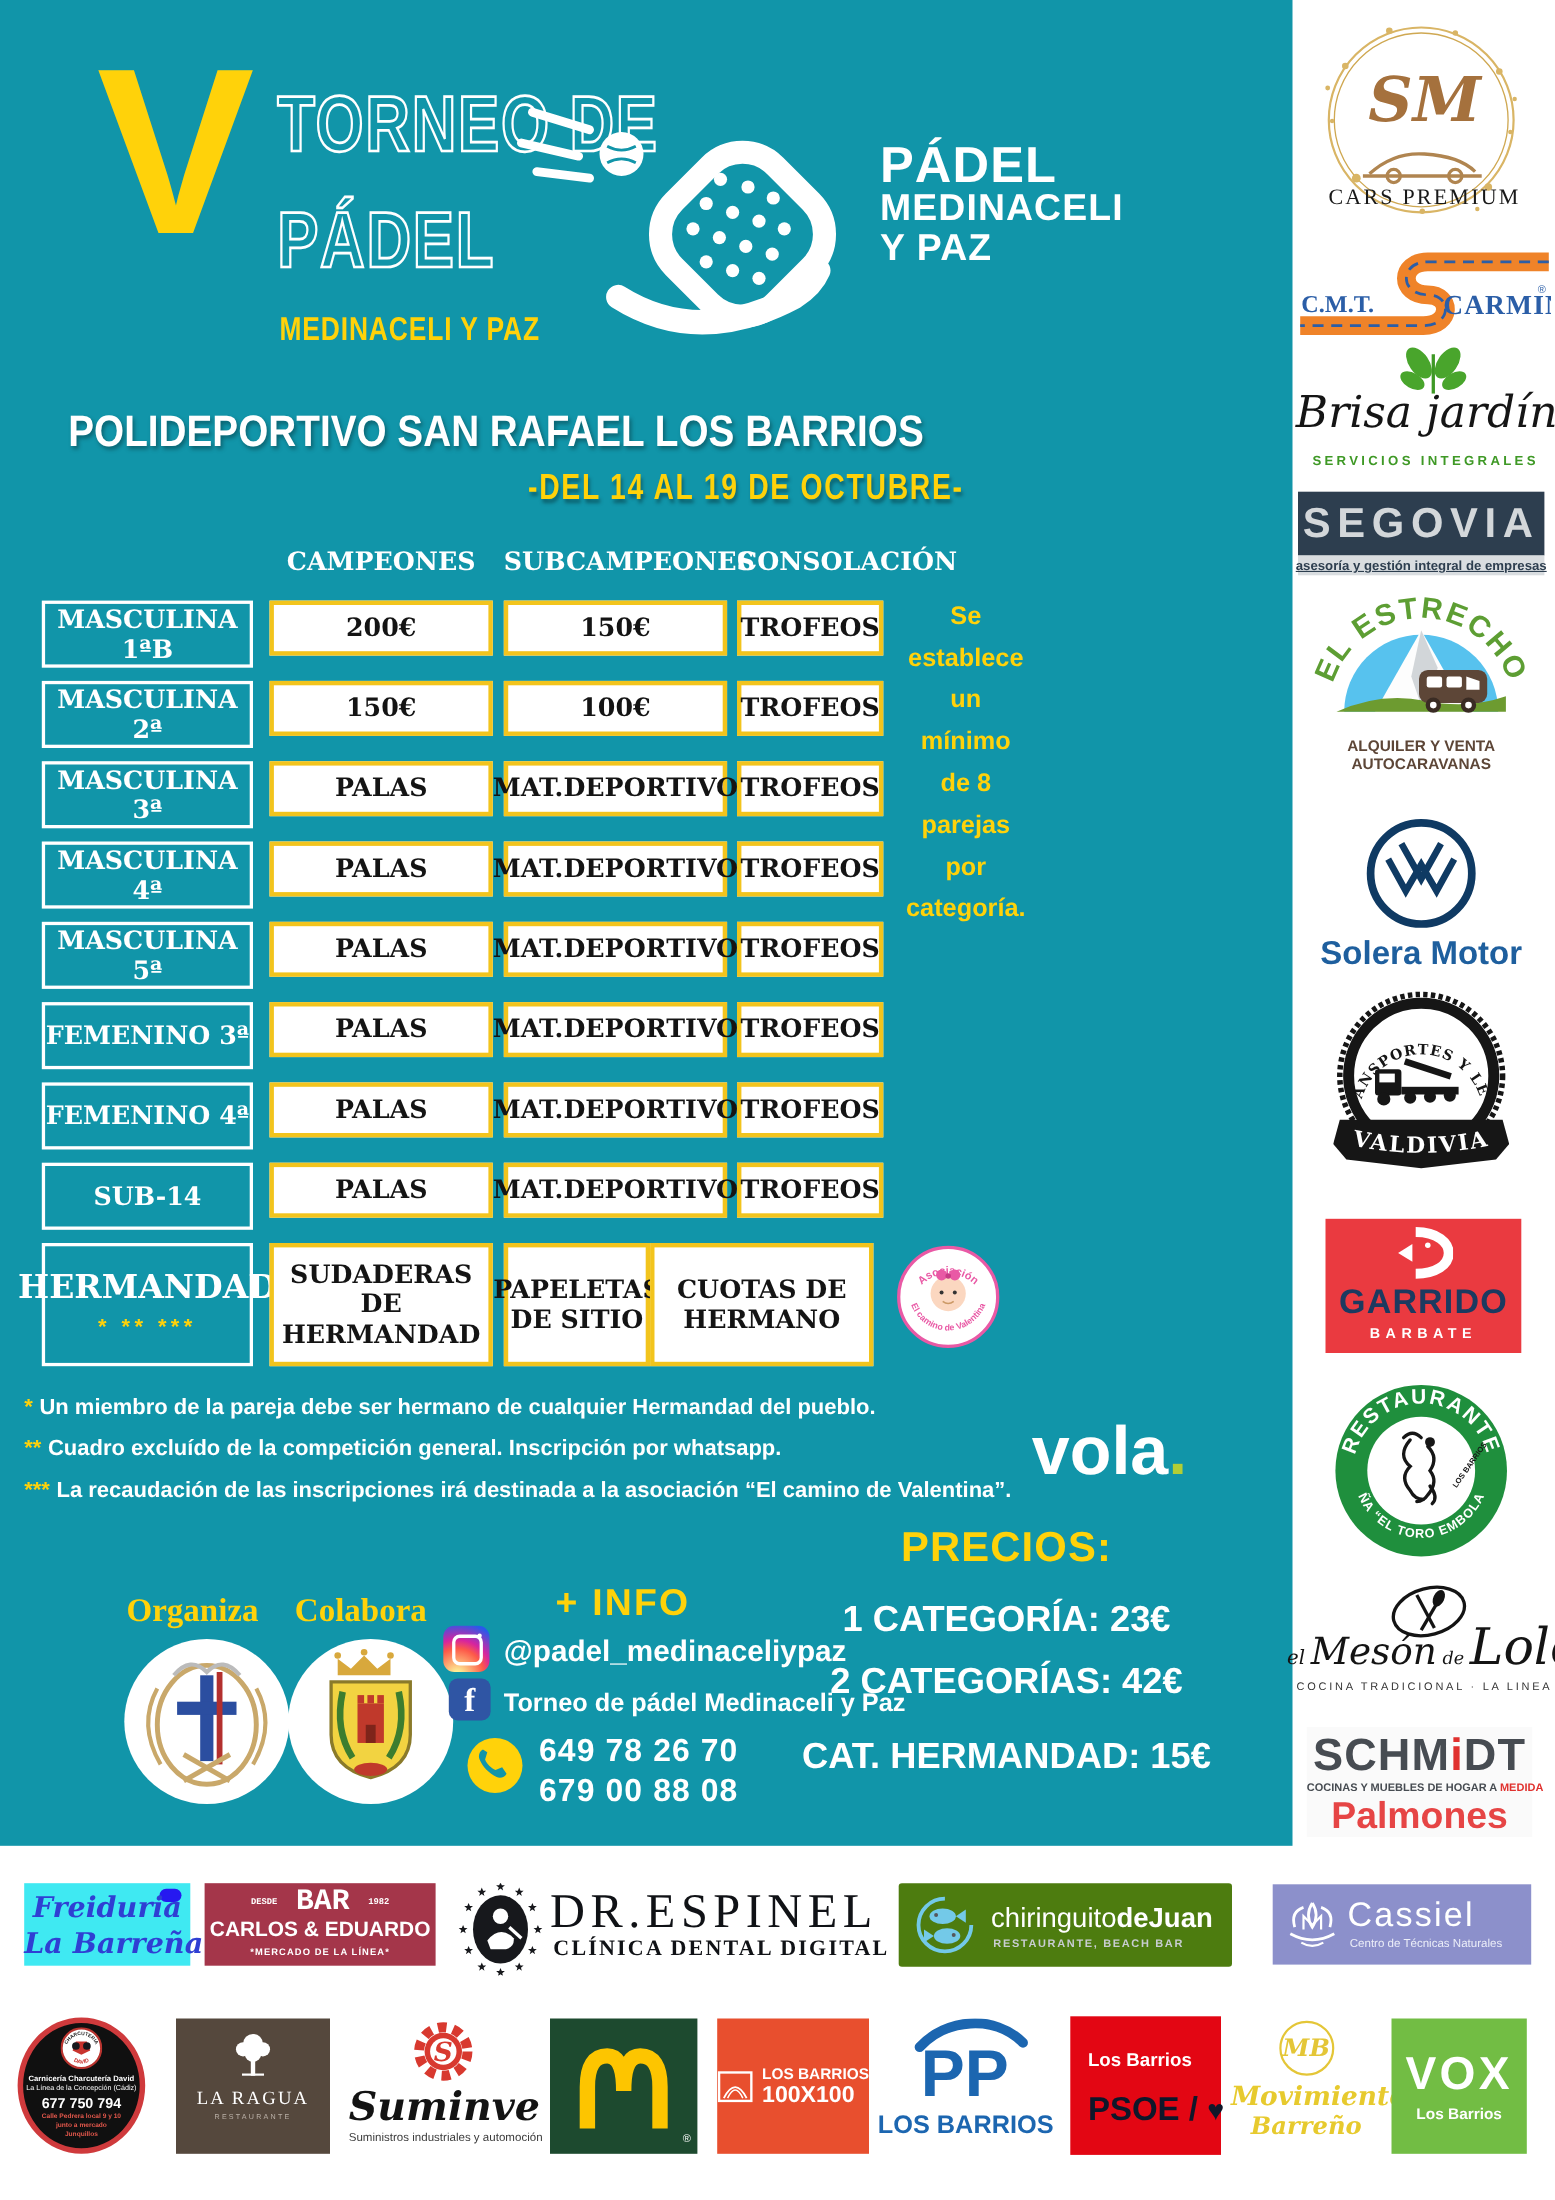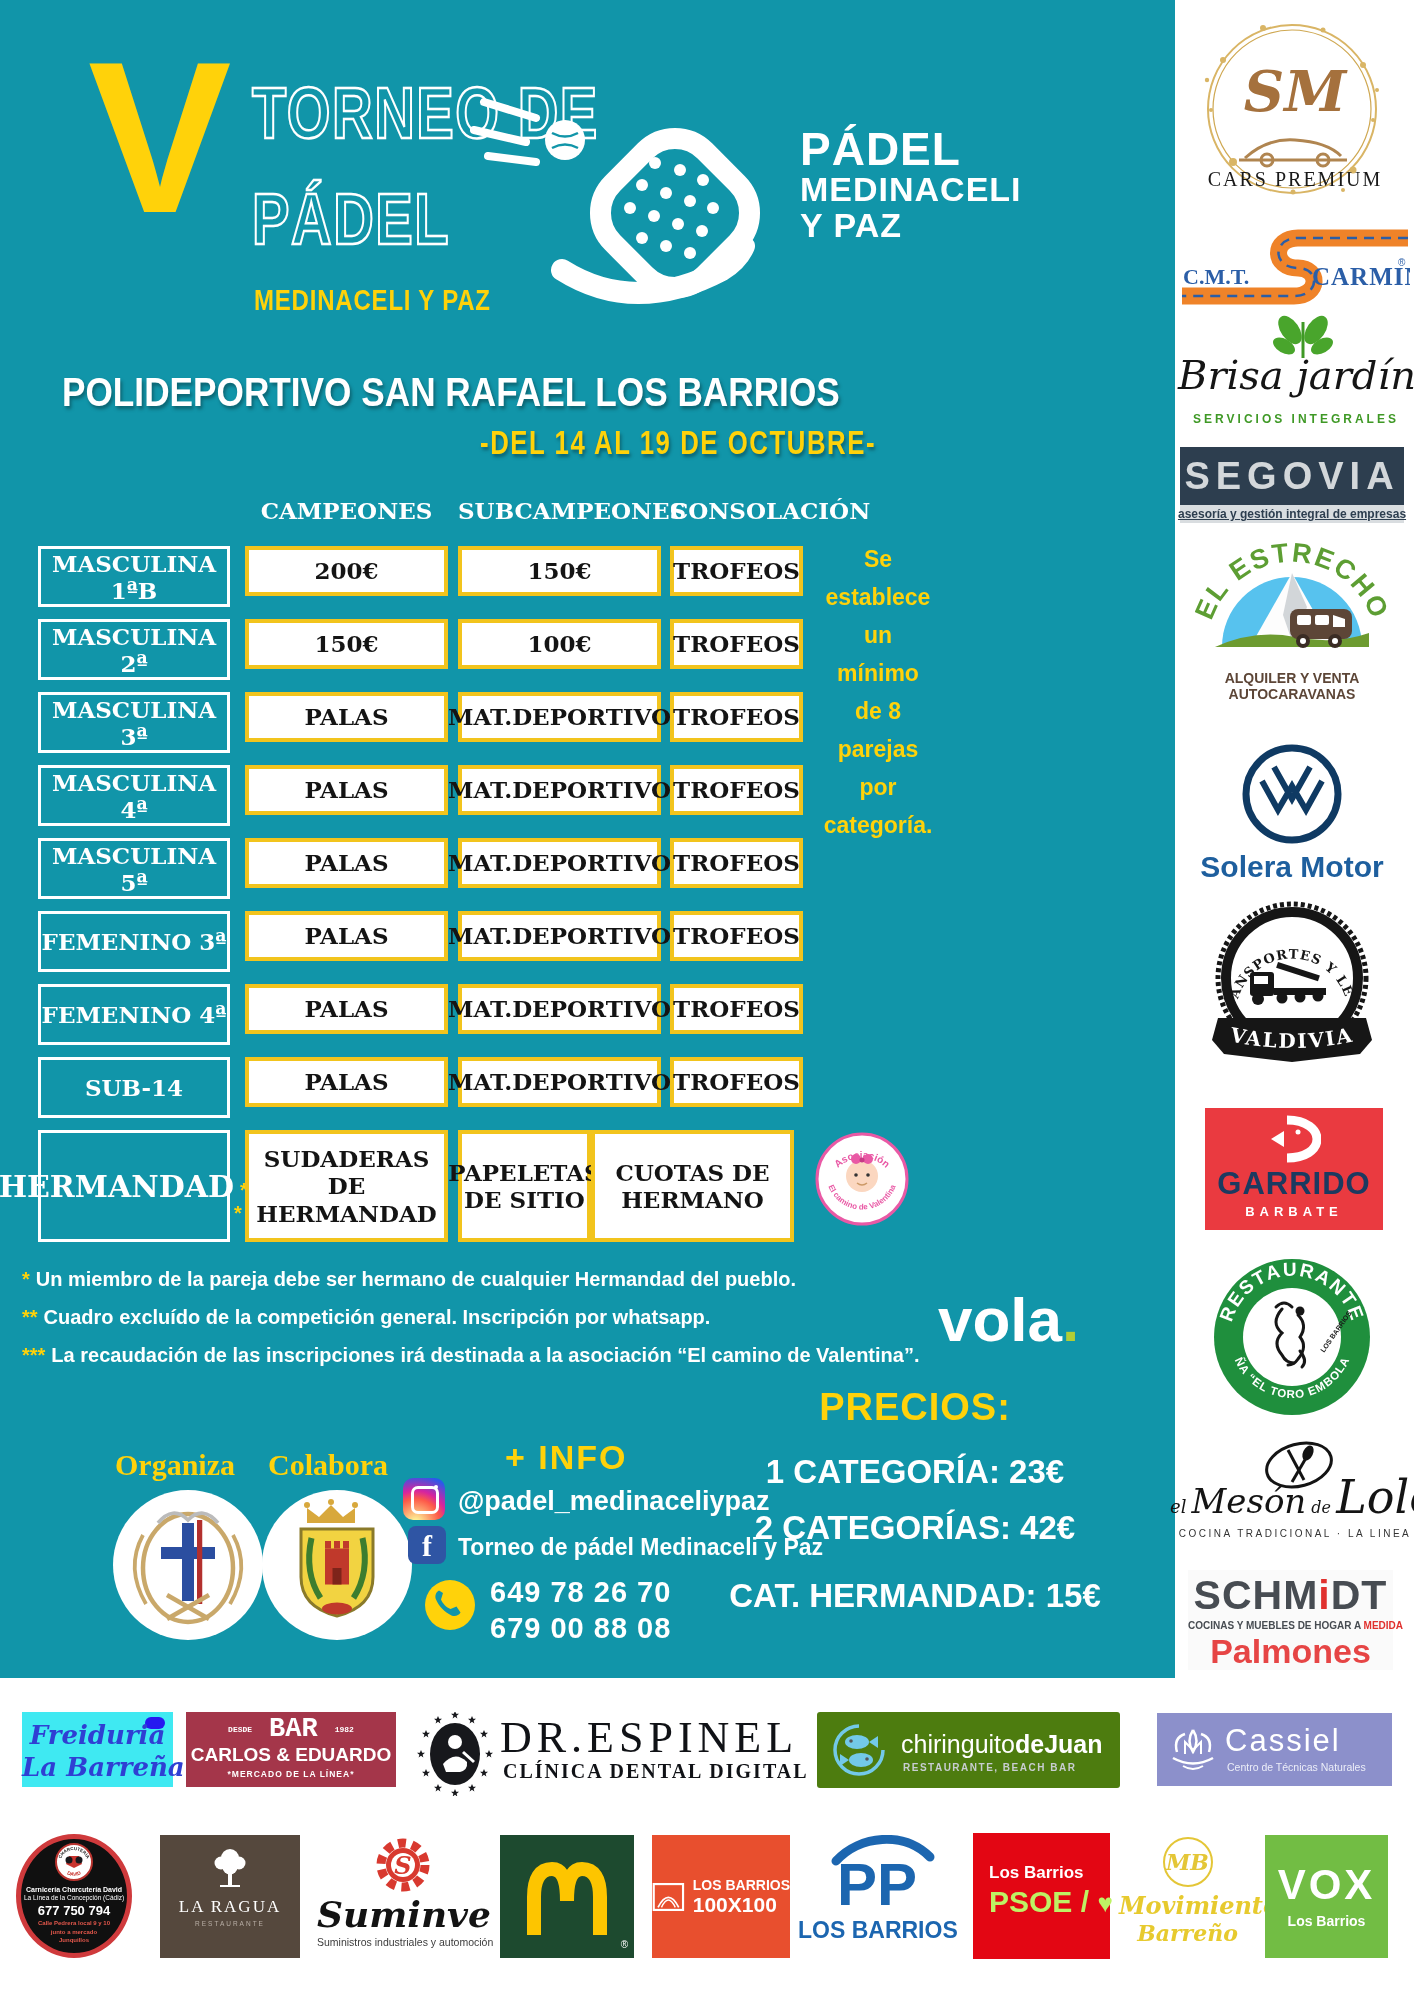--- a/index.html
+++ b/index.html
@@ -25,21 +25,21 @@
   .thead div{font-size:23px;color:#fff;}
   .trow{display:flex;margin-bottom:12px;}
   .lcell{box-sizing:border-box;width:192px;height:61px;border:3px solid #fff;margin-right:15px;
          display:flex;align-items:center;justify-content:center;color:#fff;font-size:23px;text-align:center;}
   .vcell{box-sizing:border-box;height:50px;border:4px solid #f2c41d;background:#fff;display:flex;
          align-items:center;justify-content:center;color:#141414;font-size:23px;text-align:center;line-height:1.18;padding:0 4px;}
   .vc1{width:203px;margin-right:10px;}
   .vc2{width:203px;margin-right:9px;}
   .vc3{width:133px;}
   .hrow .lcell,.hrow .vcell{height:112px;}
-  .hrow .lcell{}
+  .hrow .lcell{flex-direction:column;}
   .fn{position:absolute;left:22px;font-size:20px;font-weight:bold;color:#fff;white-space:nowrap;}
   .fn .st{color:#ffd20a;margin-right:6px;}
   .sidenote{position:absolute;left:820px;top:540px;width:116px;text-align:center;color:#ffd20a;
             font-weight:bold;font-size:23px;line-height:38px;}
   
   .ig{position:absolute;width:42px;height:42px;border-radius:10px;
       background:radial-gradient(circle at 30% 107%,#fdf497 5%,#fd5949 45%,#d6249f 60%,#285AEB 90%);}
   .ig:before{content:"";position:absolute;left:8px;top:8px;width:22px;height:22px;border:3px solid #fff;border-radius:7px;}
   .ig:after{content:"";position:absolute;right:7px;top:7px;width:4px;height:4px;background:#fff;border-radius:50%;}
   .fb{position:absolute;width:38px;height:38px;border-radius:8px;background:#2f55a4;color:#fff;
@@ -581,21 +581,21 @@
     <div class="box" style="left:798px;top:1833px;width:157px;height:126px;background:#fff;text-align:center;">
       <svg width="130" height="74" viewBox="0 0 130 74" style="margin-top:2px;">
         <path d="M 24 26 C 48 0 92 -4 118 22" fill="none" stroke="#1c66b0" stroke-width="9" stroke-linecap="round"></path>
         <text x="65" y="70" font-size="60" font-weight="800" fill="#1c66b0" text-anchor="middle">PP</text>
       </svg>
       <div class="nw" style="font-size:23px;font-weight:800;color:#1c66b0;margin-top:4px;">LOS BARRIOS</div>
     </div>
 
     <div class="box" style="left:973px;top:1833px;width:137px;height:126px;background:#e30613;padding-left:16px;box-sizing:border-box;">
       <div class="nw" style="font-size:17px;font-weight:bold;color:#fff;margin-top:30px;">Los Barrios</div>
-      <div class="nw" style="font-size:30px;font-weight:800;color:#bef264;margin-top:2px;">
+      <div class="nw" style="font-size:30px;font-weight:800;color:#0f172a;margin-top:18px;">
         <span>PSOE /</span>
         <span style="font-size:26px;">♥</span>
       </div>
     </div>
 
     <div class="box" style="left:1119px;top:1833px;width:137px;height:126px;background:#fff;text-align:center;">
       <div style="width:46px;height:46px;border:2.5px solid #e4c637;border-radius:50%;margin:4px auto 0;display:flex;align-items:center;justify-content:center;">
         <span style="font-family:'DejaVu Serif',serif;font-style:italic;font-weight:bold;font-size:22px;color:#e4c637;">MB</span>
       </div>
       <div class="nw" style="font-family:'DejaVu Serif',serif;font-style:italic;font-weight:bold;font-size:24px;color:#e7ca2e;margin-top:4px;">Movimiento</div>

